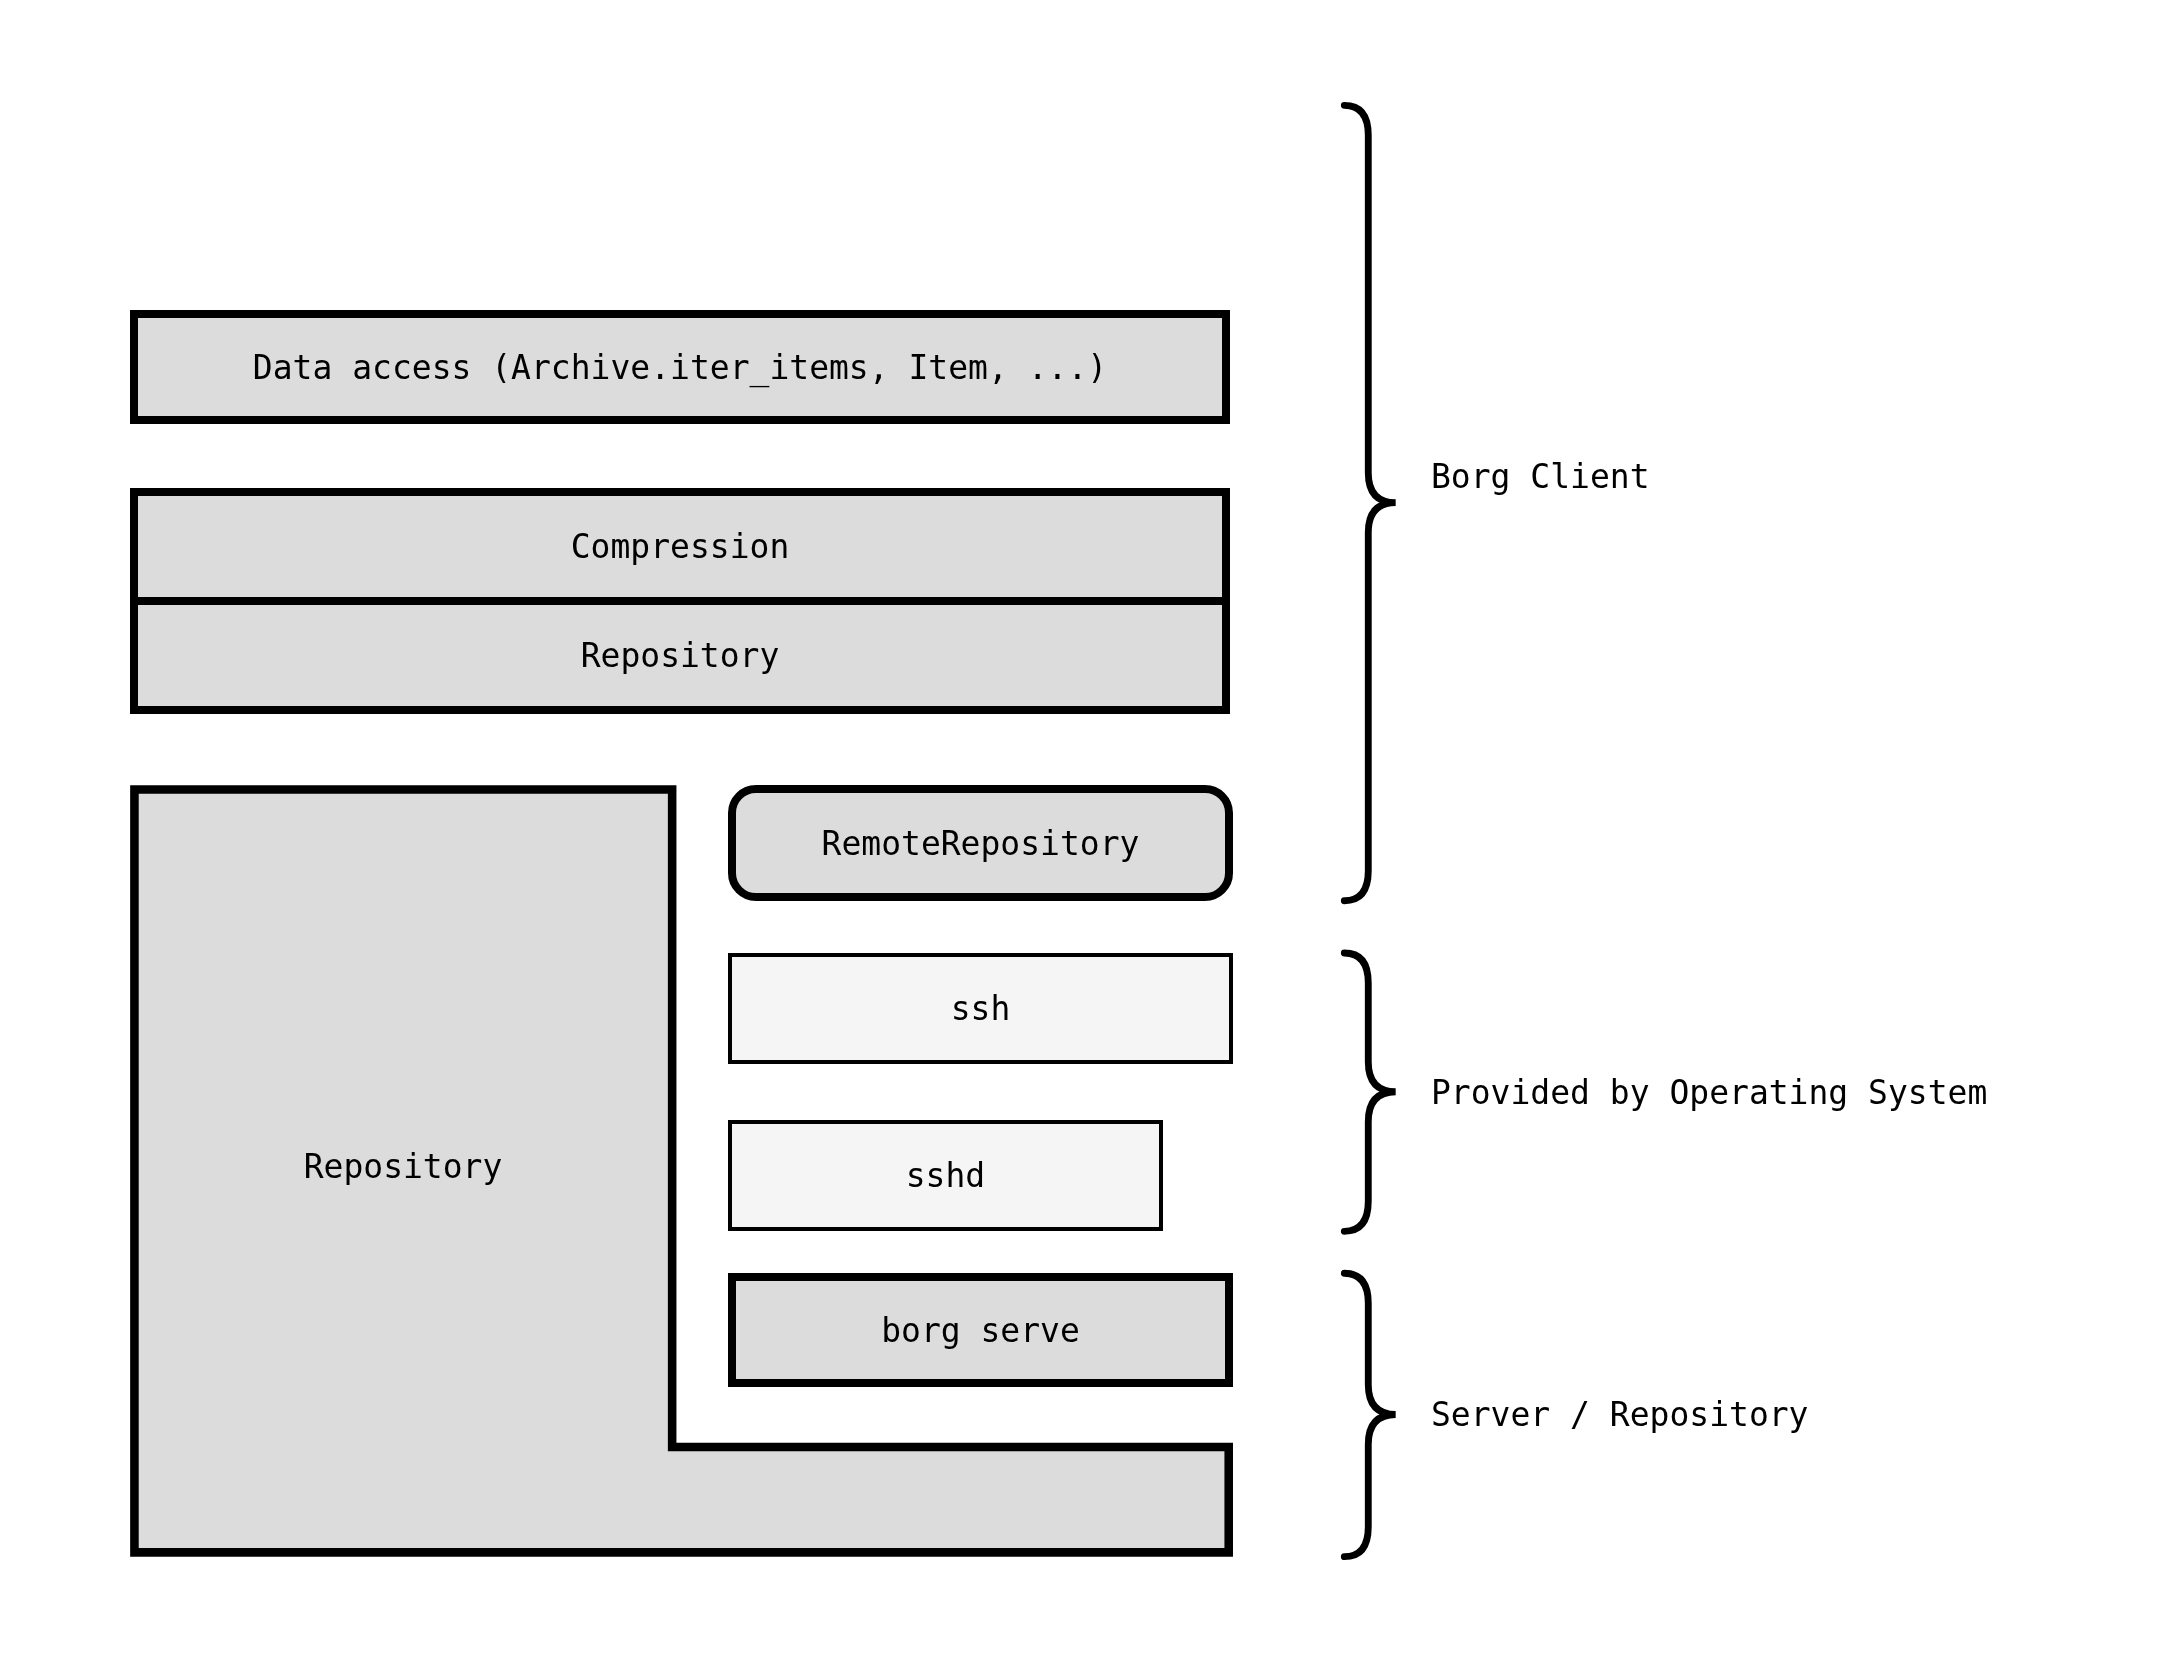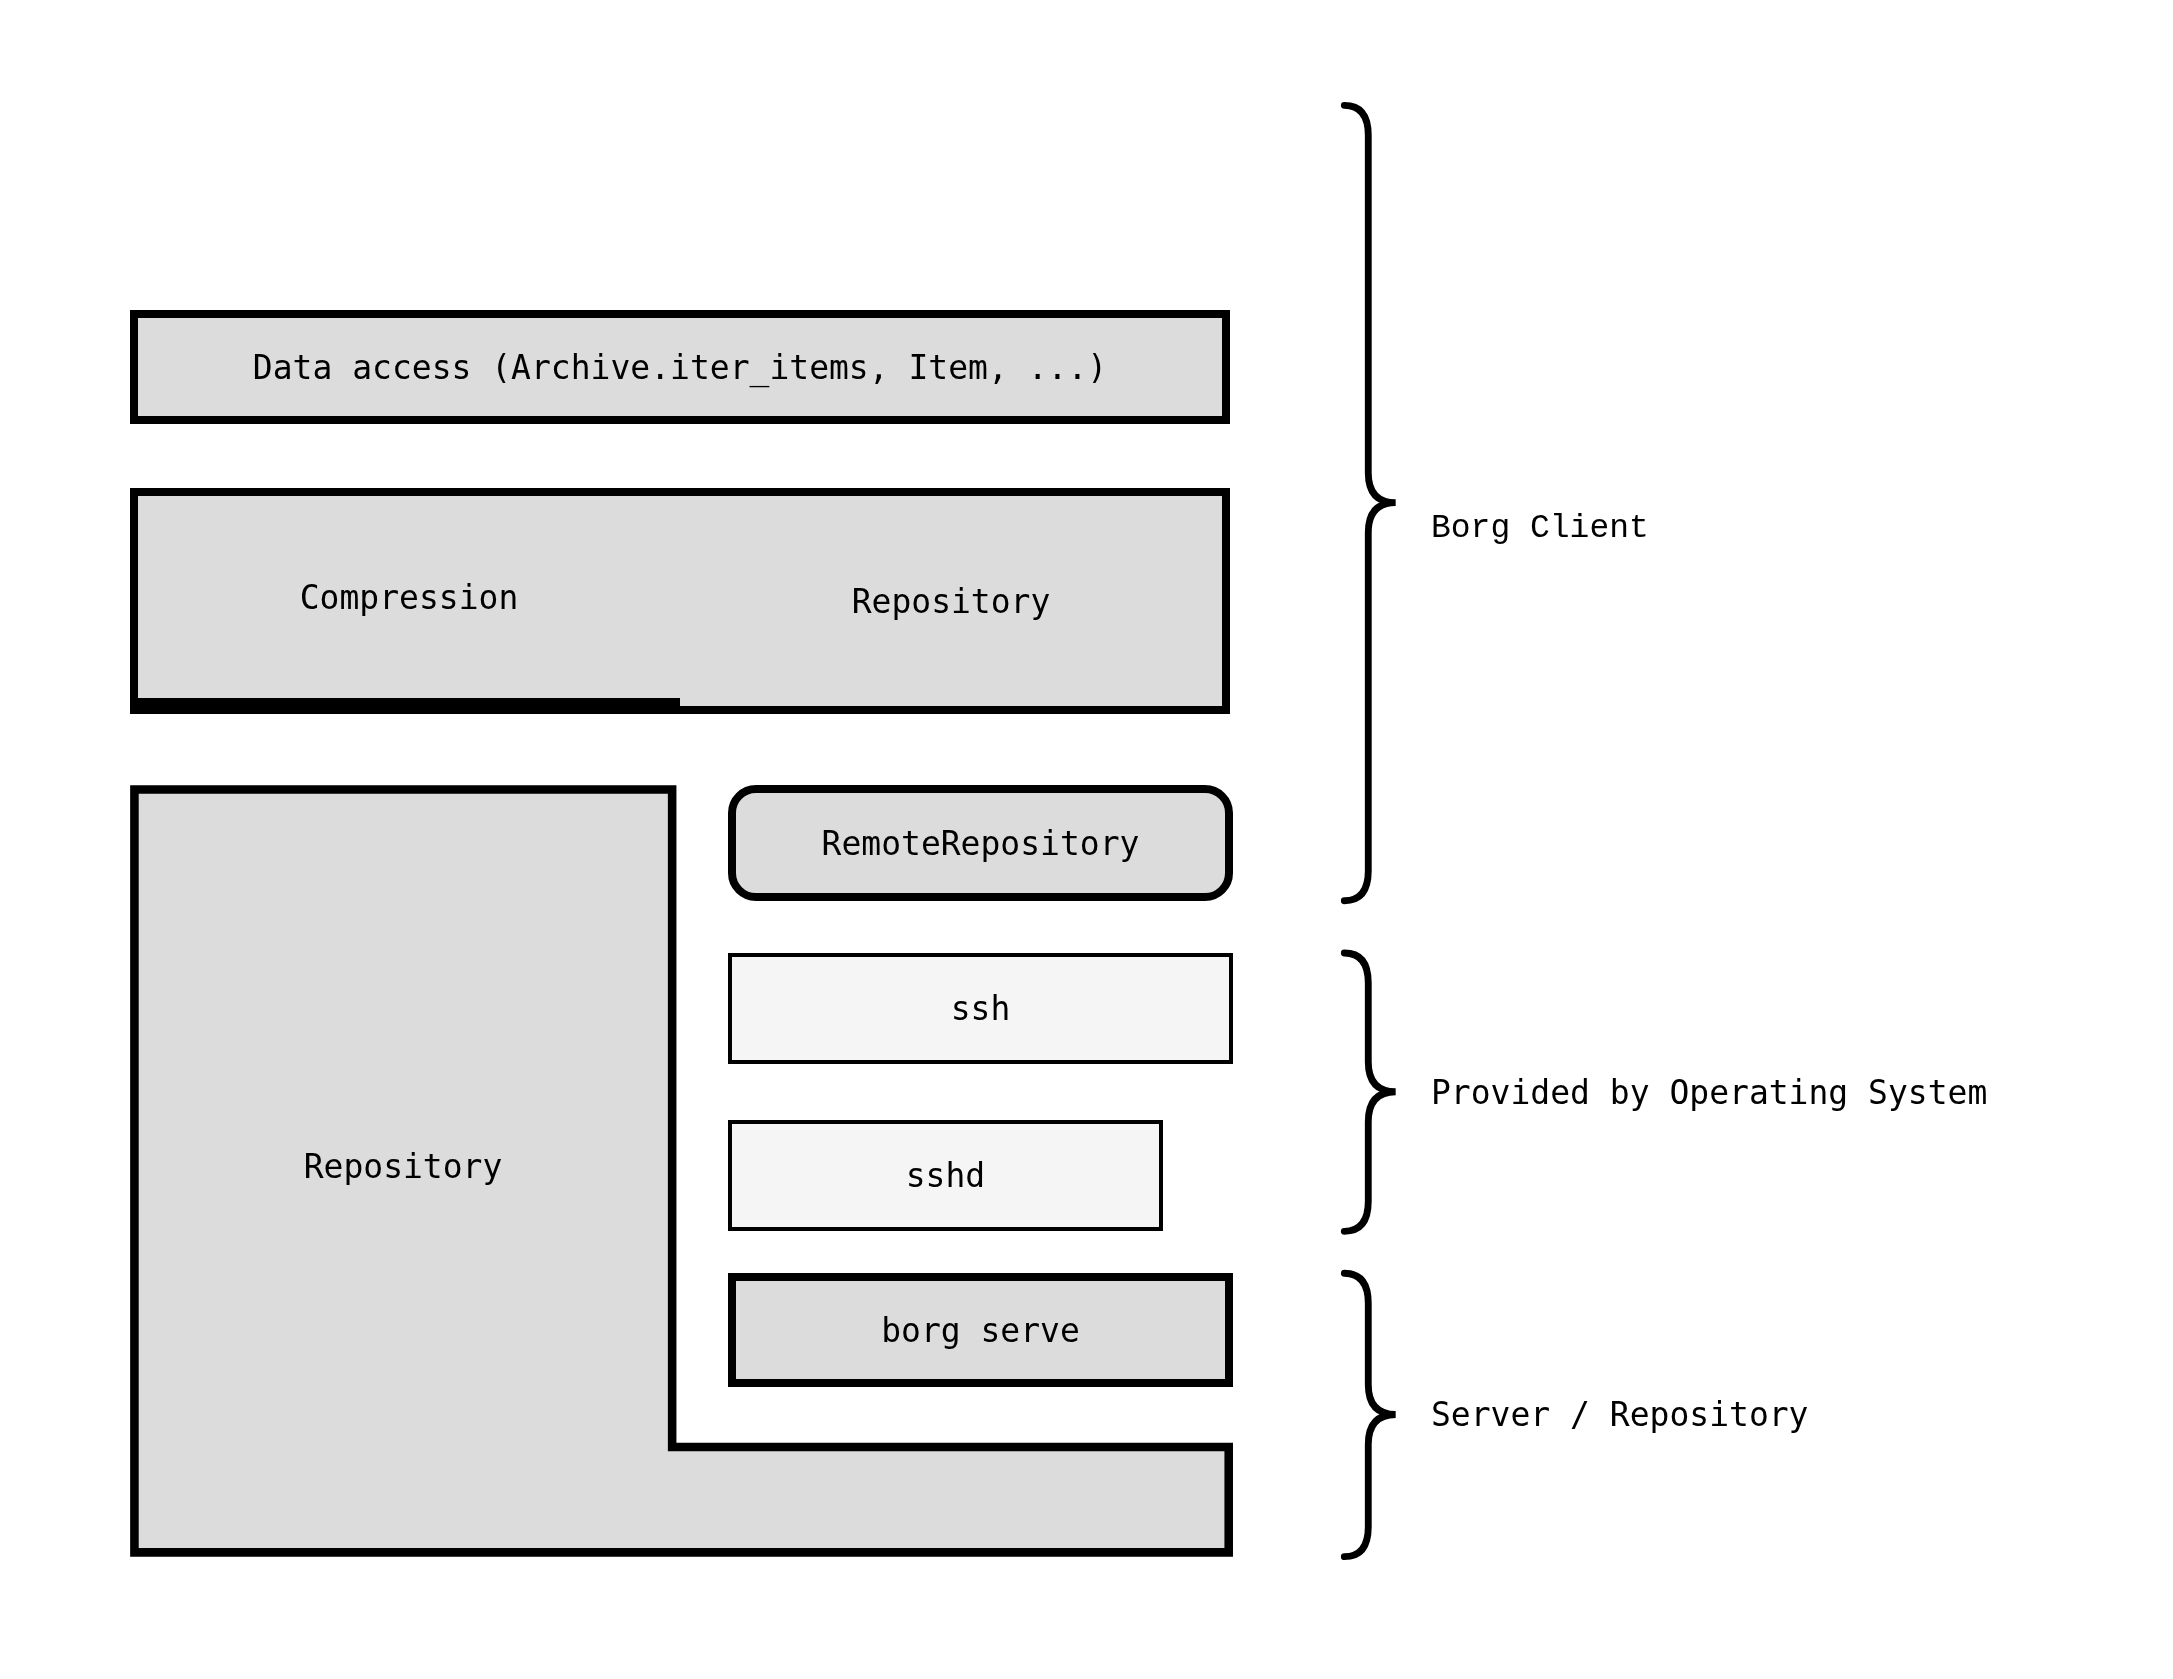--- a/index.html
+++ b/index.html
@@ -48,21 +48,21 @@
   }
   #box-borg-commands { left: 130px; top: 105px; width: 1100px; height: 116px; }
   #box-data-access   { left: 130px; top: 298px; width: 1100px; height: 114px; margin-top: 12px; }
   #stack-comp-enc {
     position: absolute;
     left: 130px; top: 488px; width: 1100px; height: 226px;
     box-sizing: border-box;
     border: 8.6px solid var(--line, #000000);
     background: var(--box-fill, #dcdcdc);
     display: flex;
-    flex-direction: row;
+    flex-direction: column;
     font-size: 33px;
   }
   .stack-cell {
     flex: 1;
     display: flex;
     align-items: center;
     justify-content: center;
   }
   .stack-cell.first { border-bottom: 8.6px solid var(--line, #000000); }
   #box-remote-repository { left: 728px; top: 785px;  width: 505px; height: 116px; border-radius: 28px; }
@@ -77,21 +77,21 @@
     text-align: center;
     font-size: 33px;
   }
   .brace-label {
     position: absolute;
     left: 1431px;
     transform: translateY(-50%);
     font-size: 33px;
     white-space: nowrap;
   }
-  #label-borg-client { top: 528px; font-family: Liberation Mono, monospace; }
+  #label-borg-client { top: 476px; }
   #label-os          { top: 1092px; }
   #label-server      { top: 1414px; }
 </style>
 </head>
 <body>
 
 <div class="canvas">
 
   <svg class="shape-layer" viewBox="0 0 2539 1962" xmlns="http://www.w3.org/2000/svg">
     <path id="repo-shape" d="M 157 922 L 785 922 L 785 1690 L 1435 1690 L 1435 1813 L 157 1813 Z"></path>

